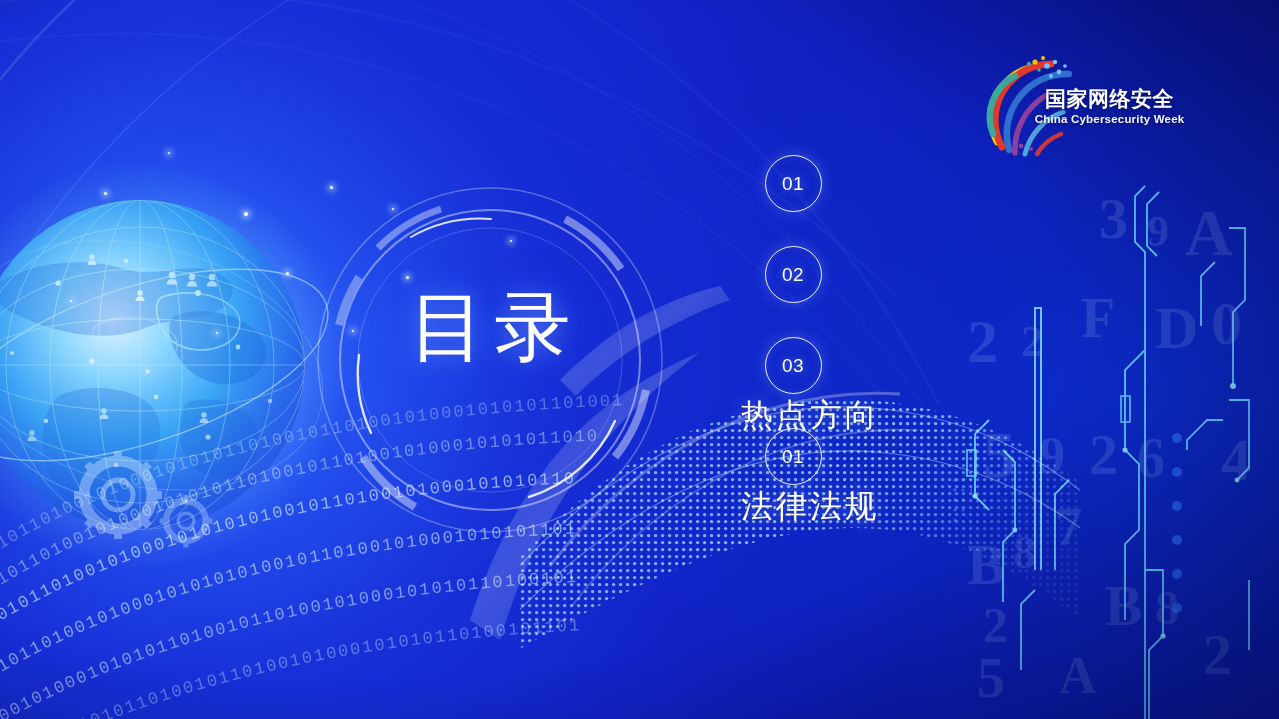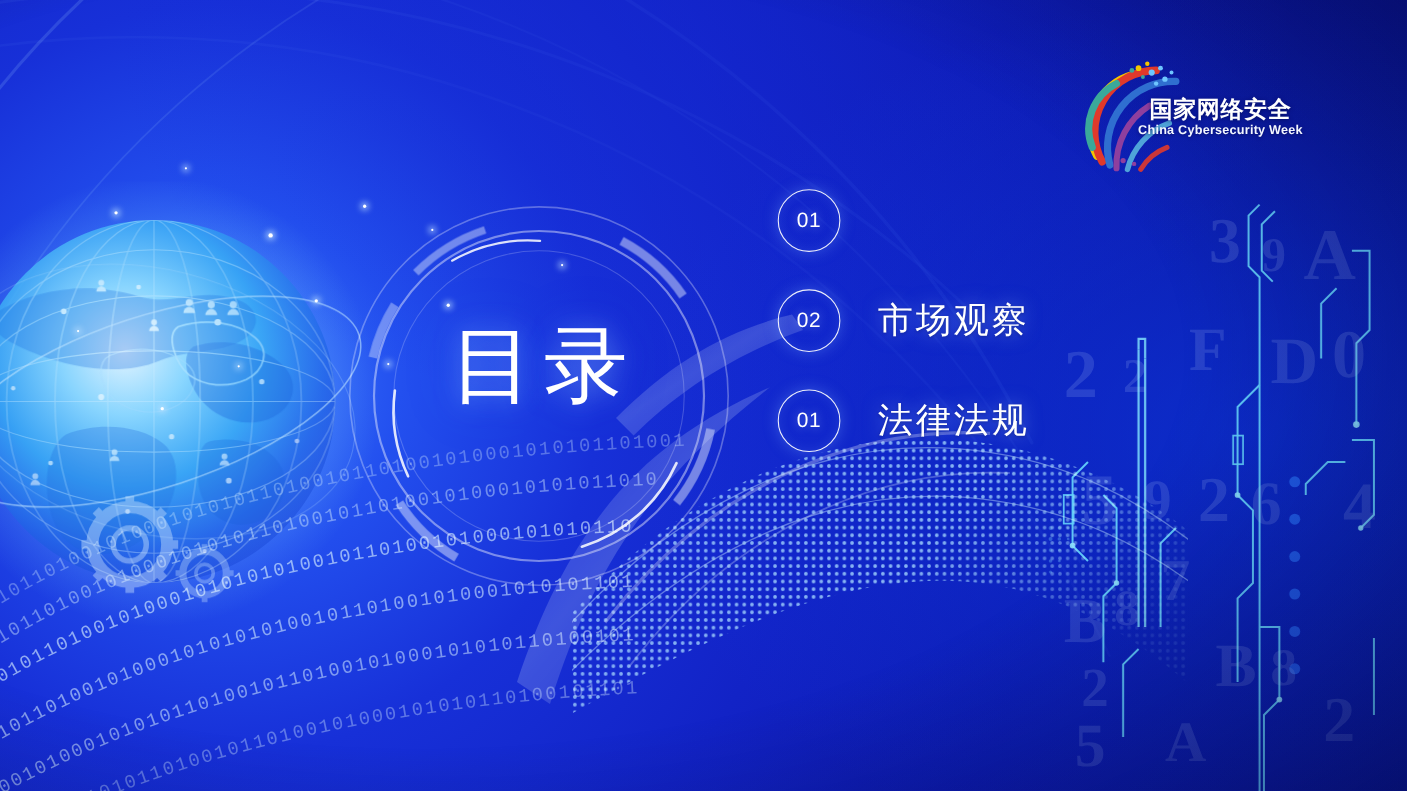--- a/index.html
+++ b/index.html
@@ -65,35 +65,35 @@
   .rings{ position:absolute; left:315px; top:185px; width:350px; height:350px; }
 
   
   .title-block{
     position:absolute; left:316px; top:296px; width:348px;
     text-align:center; z-index:8;
   }
   .title-cn{
     font-size:76px; line-height:.98; color:#ffffff; font-weight:400;
     letter-spacing:9px; text-indent:9px;
-    font-family:Liberation Serif, serif;
+    font-family:Liberation Mono, monospace;
     text-shadow:0 0 22px rgba(140,190,255,.55), 0 0 48px rgba(60,110,255,.35);
   }
   .title-en{
     margin-top:14px;
     font-size:27px; color:#eef4ff; letter-spacing:2.2px; font-weight:300;
     font-family:"Liberation Sans",sans-serif;
     text-shadow:0 0 14px rgba(140,190,255,.45);
   }
 
   
   .toc{ position:absolute; left:707px; top:155px; z-index:9; }
   .toc-item{
     position:relative; height:91px;
-    display:flex; align-items:center; gap:0;
+    display:flex; align-items:center; gap:0;flex-direction:column;
   }
   .toc-num{
     width:57px; height:57px; flex:0 0 57px;
     border:1.6px solid rgba(255,255,255,.93);
     border-radius:50%;
     display:flex; align-items:center; justify-content:center;
     color:#ffffff; font-size:19px; letter-spacing:.5px; font-weight:300;
     font-family:"Liberation Sans",sans-serif;
     box-shadow:0 0 14px rgba(120,170,255,.35), inset 0 0 10px rgba(120,170,255,.14);
     text-shadow:0 0 8px rgba(160,200,255,.5);
@@ -552,21 +552,24 @@
   <div class="title-block">
     <div class="title-cn">目录</div>
   </div>
 
   <div class="toc">
     <div class="toc-item">
       <div class="toc-num">01</div>
     </div>
     <div class="toc-item">
       <div class="toc-num">02</div>
-      <div class="toc-label">市场观察</div>
+    </div>
+    <div class="toc-item">
+      <div class="toc-num">03</div>
+      <div class="toc-label">热点方向</div>
     </div>
     <div class="toc-item">
       <div class="toc-num">01</div>
       <div class="toc-label">法律法规</div>
     </div>
   </div>
 
   <div class="logo">
     <svg class="logo-mark" viewBox="0 0 108 108">
       <g fill="none" stroke-linecap="round">

